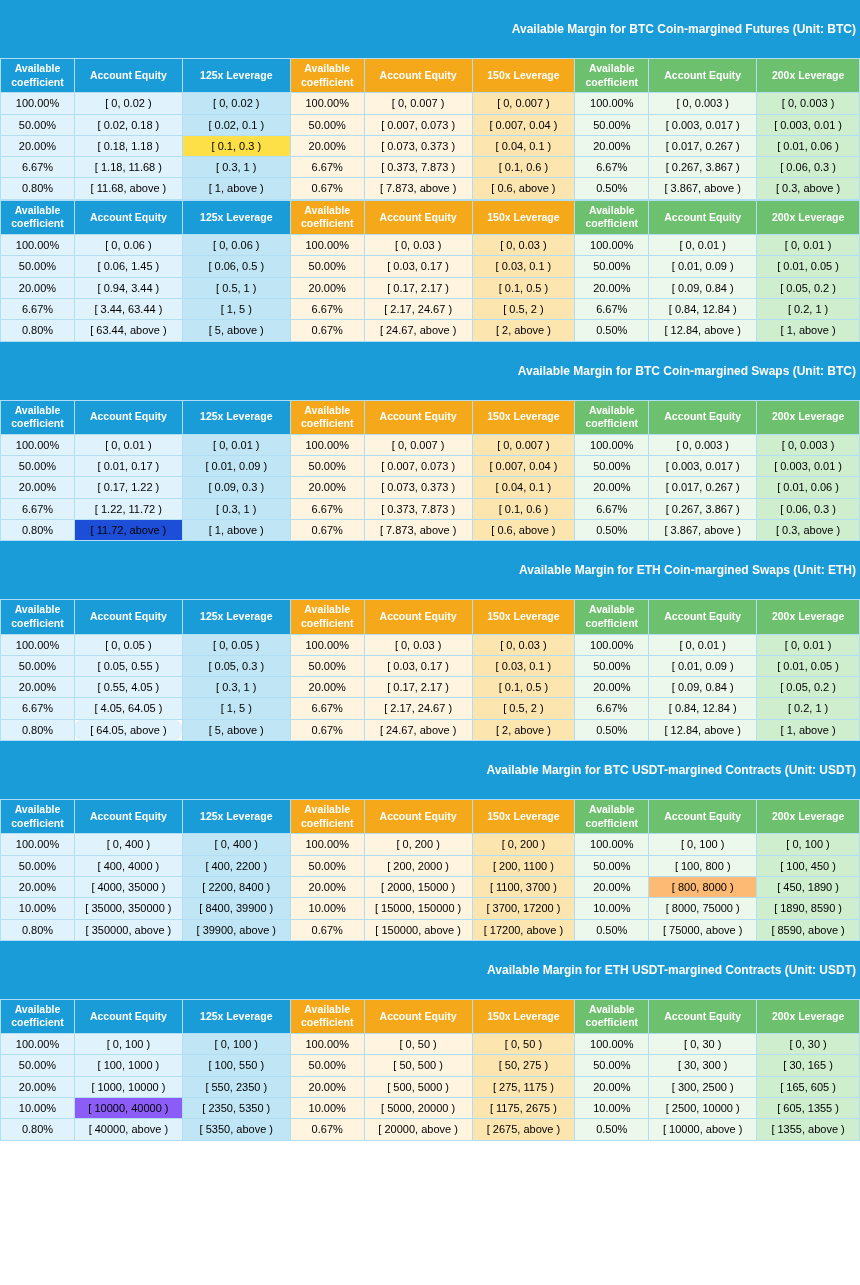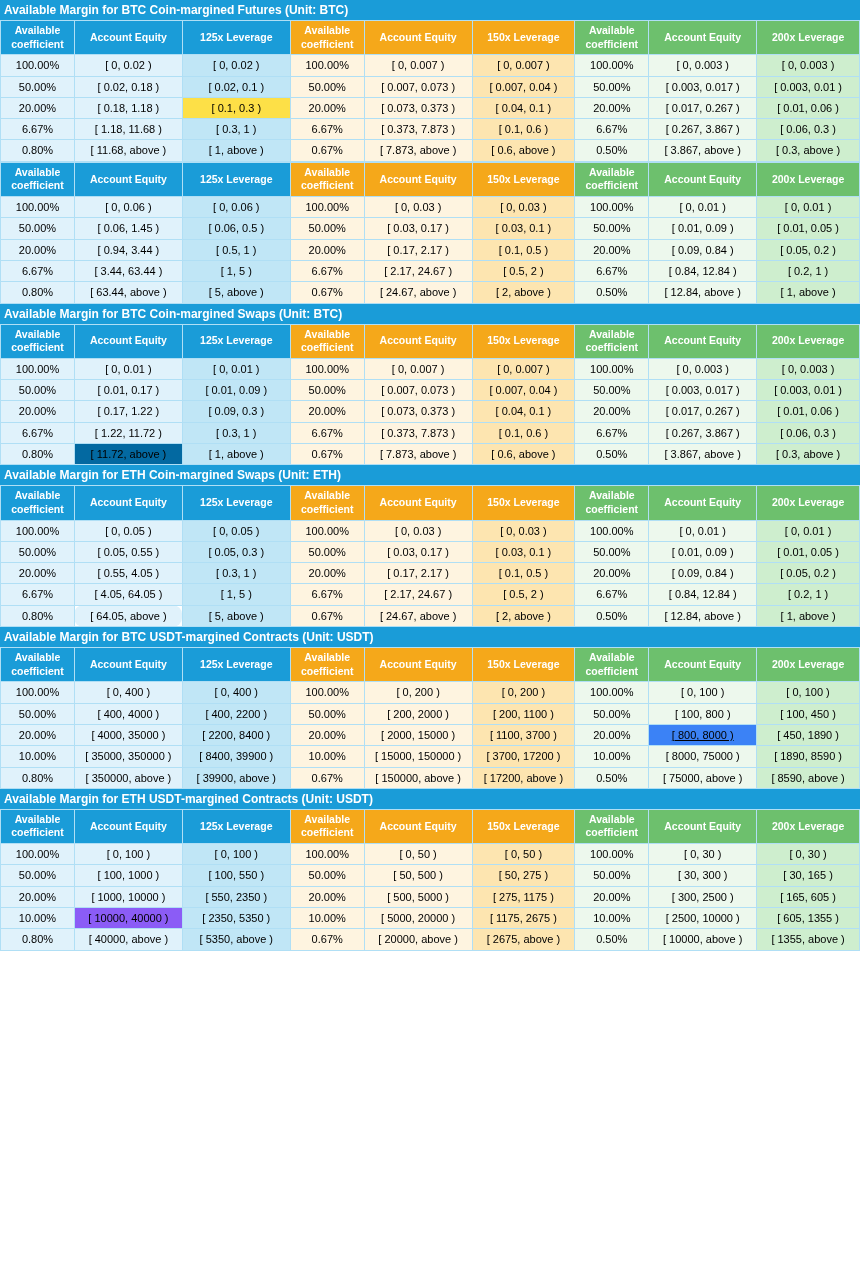--- a/index.html
+++ b/index.html
@@ -3,22 +3,22 @@
   <meta charset="utf-8">
   <style>
     * { box-sizing: border-box; margin: 0; padding: 0; }
     body { font-family: Arial, sans-serif; font-size: 11px; background: #fff; }
     .page { width: 860px; }
 
     .section-header {
       background: #1a9cd8;
       color: #fff;
       font-weight: bold;
-      text-align: left;
-      padding: 3px 4px;
+      text-align: right;
+      padding: 22px 4px;
       font-size: 12px;
     }
 
     table {
       width: 100%;
       border-collapse: collapse;
     }
 
     th, td {
       border: 1px solid #b0dff5;
@@ -265,21 +265,21 @@
           <td style="background: rgb(192, 230, 246);">[ 0.3, 1 )</td>
           <td style="background: rgb(254, 244, 224);">6.67%</td>
           <td style="background: rgb(254, 244, 224);">[ 0.373, 7.873 )</td>
           <td style="background: rgb(253, 229, 176);">[ 0.1, 0.6 )</td>
           <td style="background: rgb(237, 248, 237);">6.67%</td>
           <td style="background: rgb(237, 248, 237);">[ 0.267, 3.867 )</td>
           <td style="background: rgb(206, 238, 206);">[ 0.06, 0.3 )</td>
         </tr>
         <tr>
           <td style="background: rgb(224, 242, 251);">0.80%</td>
-          <td style="background: #0369a1;">[ 11.72, above )</td>
+          <td style="background: #1d4ed8;">[ 11.72, above )</td>
           <td style="background: rgb(192, 230, 246);">[ 1, above )</td>
           <td style="background: rgb(254, 244, 224);">0.67%</td>
           <td style="background: rgb(254, 244, 224);">[ 7.873, above )</td>
           <td style="background: rgb(253, 229, 176);">[ 0.6, above )</td>
           <td style="background: rgb(237, 248, 237);">0.50%</td>
           <td style="background: rgb(237, 248, 237);">[ 3.867, above )</td>
           <td style="background: rgb(206, 238, 206);">[ 0.3, above )</td>
         </tr>
       </tbody>
     </table>
@@ -417,21 +417,21 @@
           <td style="background: rgb(206, 238, 206);">[ 100, 450 )</td>
         </tr>
         <tr>
           <td style="background: rgb(224, 242, 251);">20.00%</td>
           <td style="background: rgb(224, 242, 251);">[ 4000, 35000 )</td>
           <td style="background: rgb(192, 230, 246);">[ 2200, 8400 )</td>
           <td style="background: rgb(254, 244, 224);">20.00%</td>
           <td style="background: rgb(254, 244, 224);">[ 2000, 15000 )</td>
           <td style="background: rgb(253, 229, 176);">[ 1100, 3700 )</td>
           <td style="background: rgb(237, 248, 237);">20.00%</td>
-          <td style="background: #3b82f6; text-decoration: underline;">[ 800, 8000 )</td>
+          <td style="background: #fdba74;">[ 800, 8000 )</td>
           <td style="background: rgb(206, 238, 206);">[ 450, 1890 )</td>
         </tr>
         <tr>
           <td style="background: rgb(224, 242, 251);">10.00%</td>
           <td style="background: rgb(224, 242, 251);">[ 35000, 350000 )</td>
           <td style="background: rgb(192, 230, 246);">[ 8400, 39900 )</td>
           <td style="background: rgb(254, 244, 224);">10.00%</td>
           <td style="background: rgb(254, 244, 224);">[ 15000, 150000 )</td>
           <td style="background: rgb(253, 229, 176);">[ 3700, 17200 )</td>
           <td style="background: rgb(237, 248, 237);">10.00%</td>

